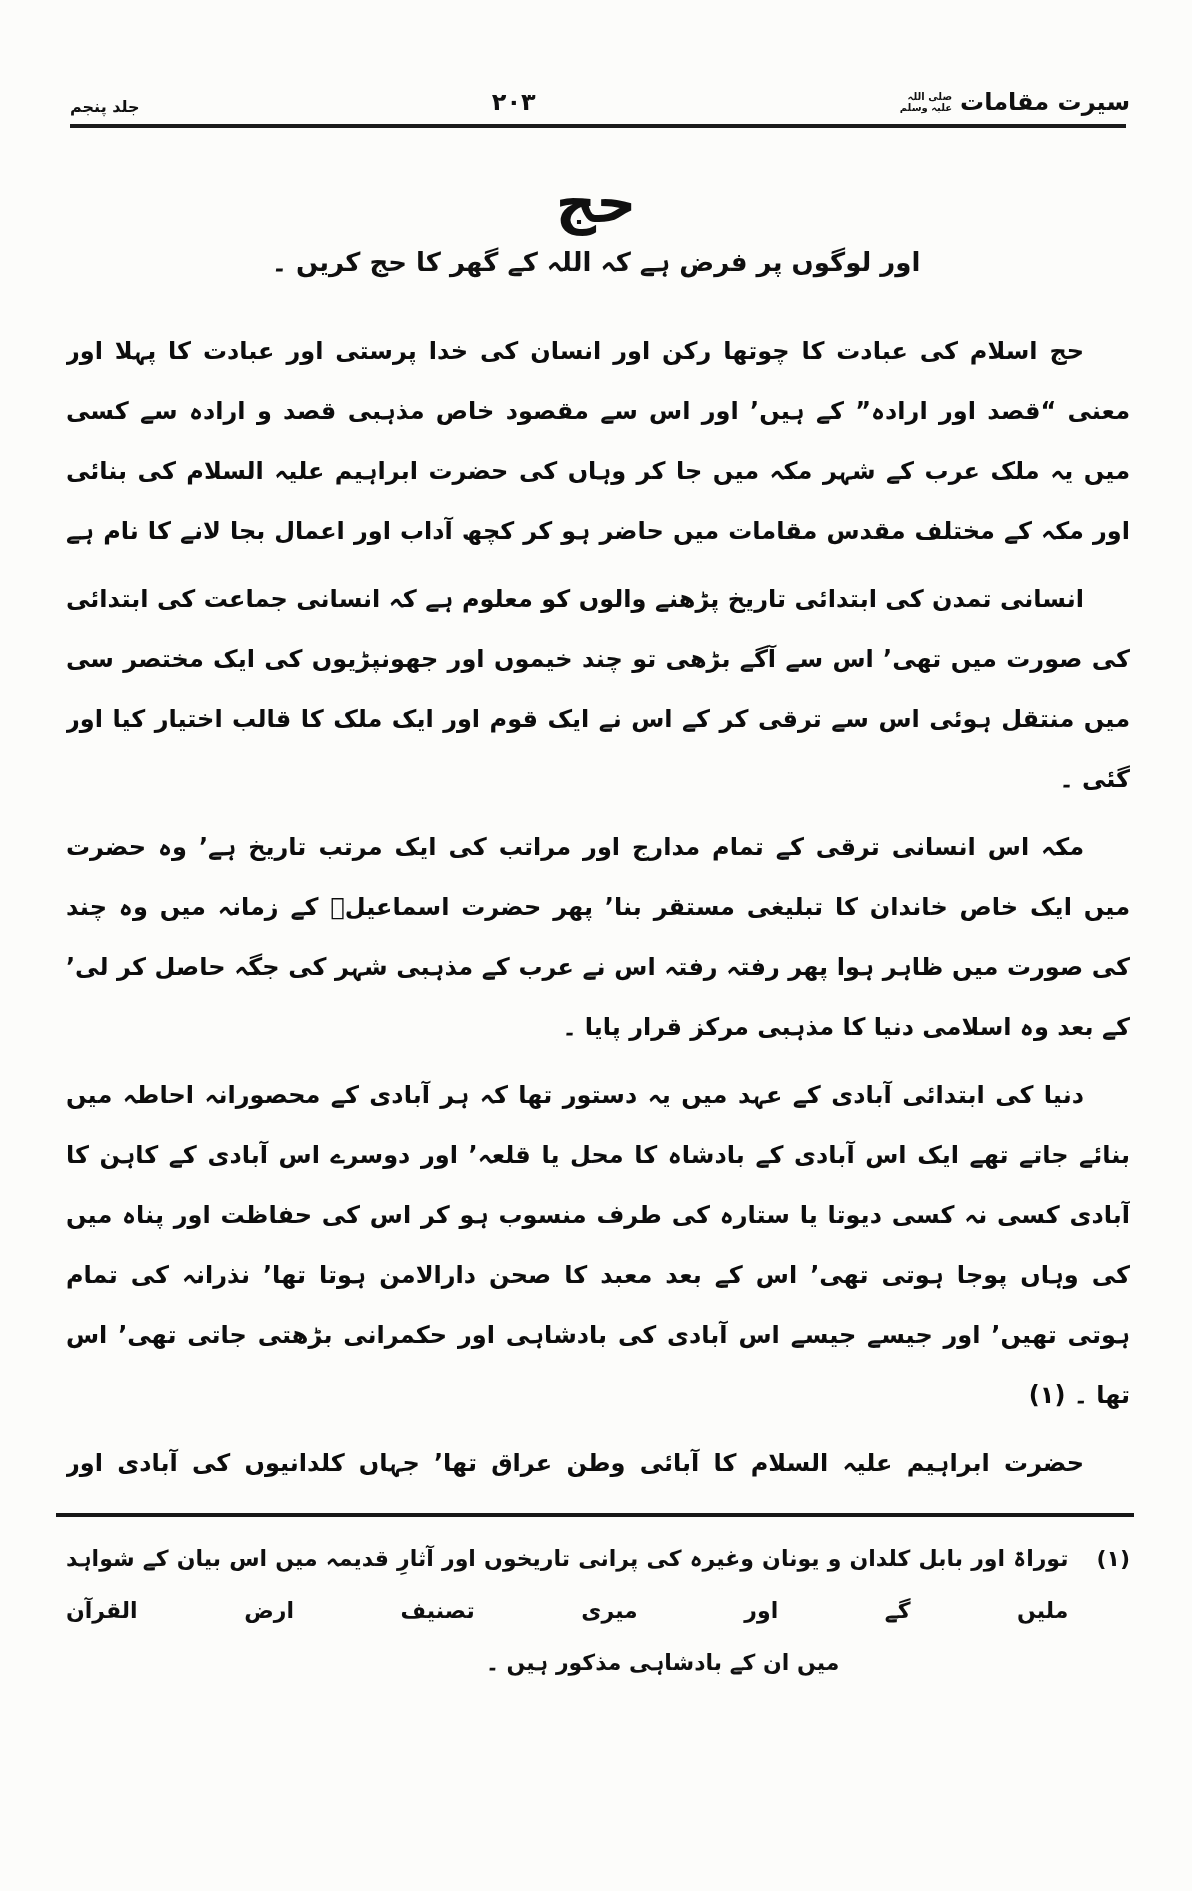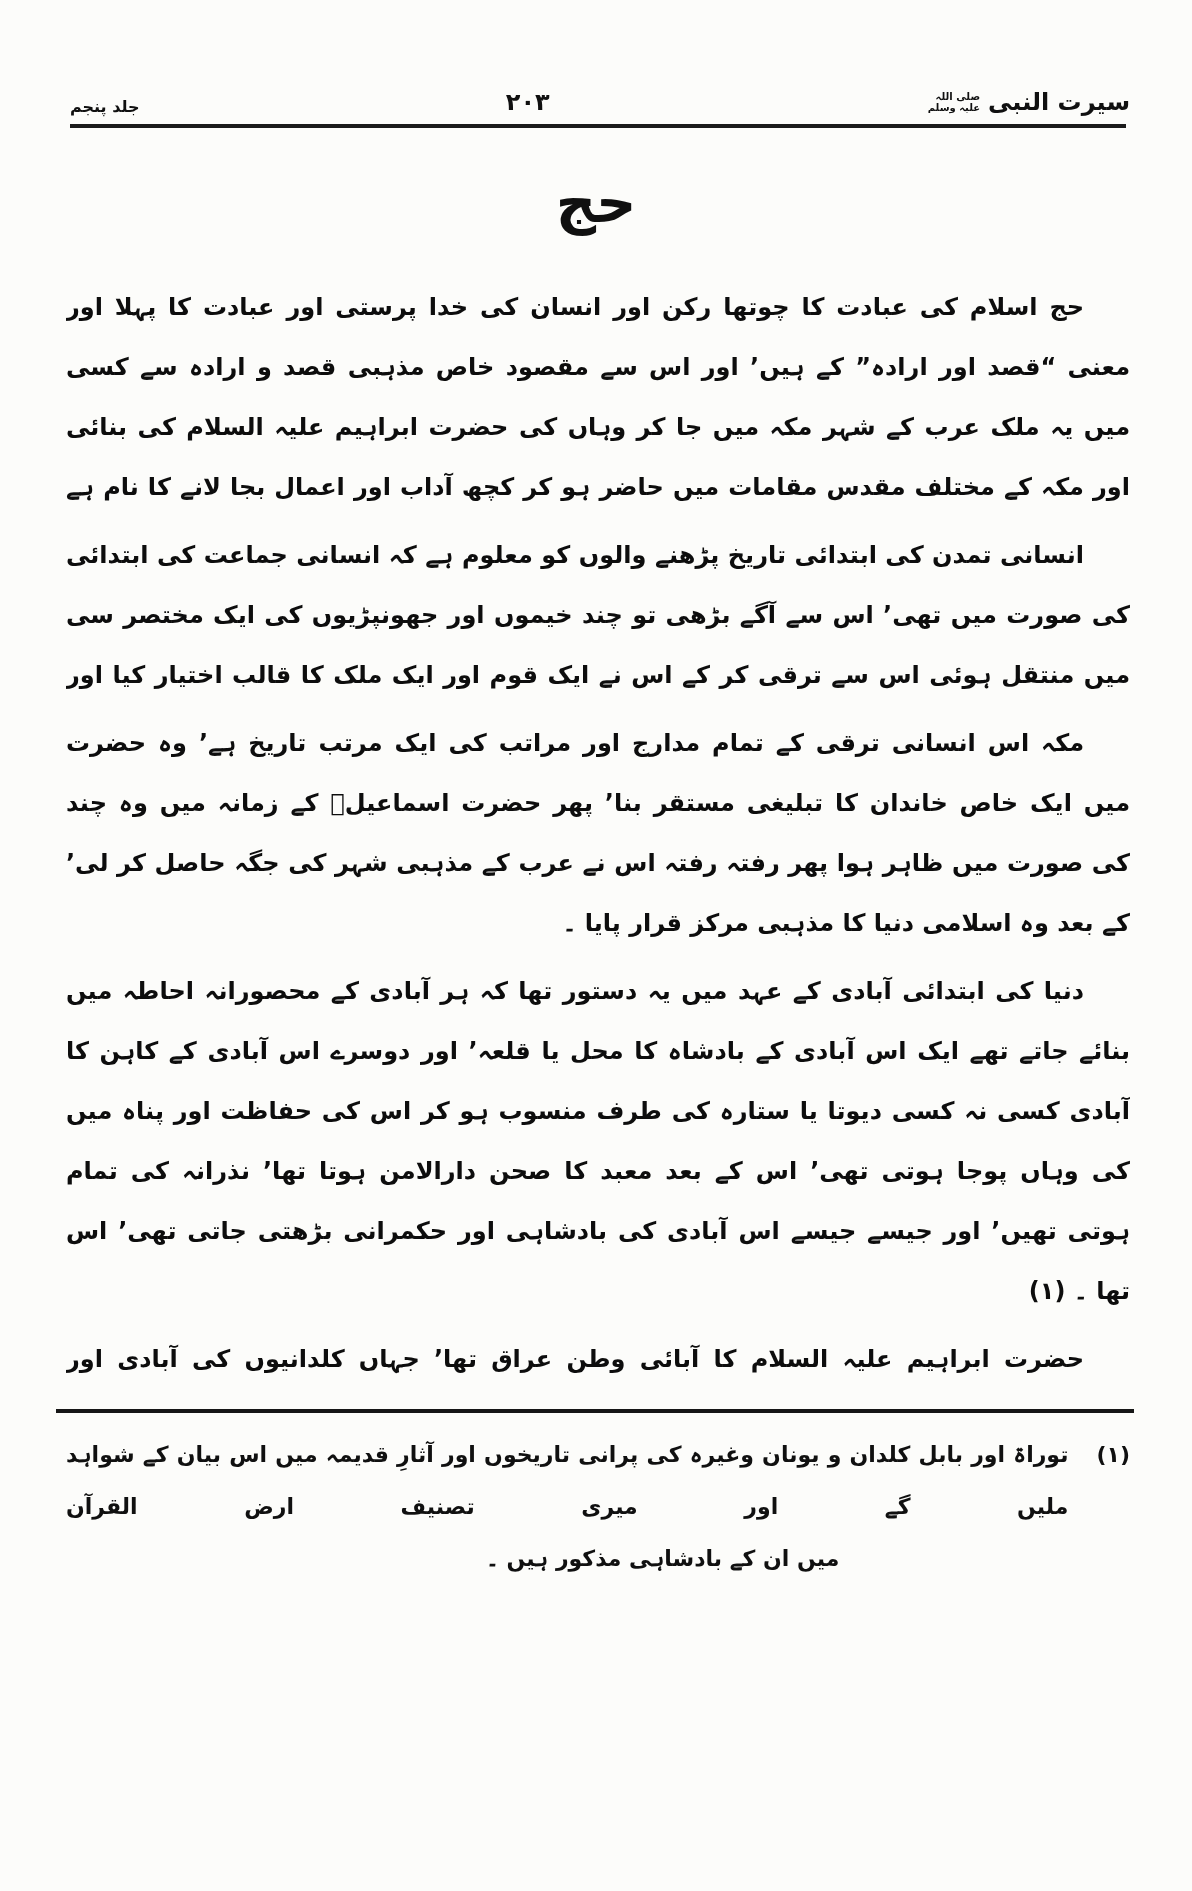--- a/index.html
+++ b/index.html
@@ -114,42 +114,44 @@
     padding-left: 420px;
   }
 </style>
 </head>
 <body>
 
 <div class="page">
 
   <div class="header">
     <div class="book-title-wrap">
-      <span>سیرت النبی</span>
+      <span>سیرت مقامات</span>
       <span class="salutation">صلی اللہ علیہ وسلم</span>
     </div>
     <div class="page-number">۲۰۳</div>
     <div class="volume">جلد پنجم</div>
   </div>
   <div class="header-rule"></div>
 
   <div class="chapter-title">حج</div>
 
+  <div class="verse-translation">اور لوگوں پر فرض ہے کہ اللہ کے گھر کا حج کریں ۔</div>
 
   <div class="body-text">
       <div class="para">
         <div class="line first">حج اسلام کی عبادت کا چوتھا رکن اور انسان کی خدا پرستی اور عبادت کا پہلا اور قدیم طریقہ ہے۔ اس کے لفظی</div>
         <div class="line">معنی “قصد اور ارادہ” کے ہیں’ اور اس سے مقصود خاص مذہبی قصد و ارادہ سے کسی مقدس مقام کا سفر ہے لیکن اسلام</div>
         <div class="line">میں یہ ملک عرب کے شہر مکہ میں جا کر وہاں کی حضرت ابراہیم علیہ السلام کی بنائی ہوئی مسجد خانہ کعبہ کے گرد چکر لگانے</div>
         <div class="line last">اور مکہ کے مختلف مقدس مقامات میں حاضر ہو کر کچھ آداب اور اعمال بجا لانے کا نام ہے ۔</div>
       </div>
       <div class="para">
         <div class="line first">انسانی تمدن کی ابتدائی تاریخ پڑھنے والوں کو معلوم ہے کہ انسانی جماعت کی ابتدائی شکل’ خاندان اور خانوادہ</div>
         <div class="line">کی صورت میں تھی’ اس سے آگے بڑھی تو چند خیموں اور جھونپڑیوں کی ایک مختصر سی آبادی بنی’ پھر وہ شہر کی صورت</div>
         <div class="line">میں منتقل ہوئی اس سے ترقی کر کے اس نے ایک قوم اور ایک ملک کا قالب اختیار کیا اور بالآخر وہ تمام دنیا پر چھا</div>
+        <div class="line last">گئی ۔</div>
       </div>
       <div class="para">
         <div class="line first">مکہ اس انسانی ترقی کے تمام مدارج اور مراتب کی ایک مرتب تاریخ ہے’ وہ حضرت ابراہیمؑ خلیل اللہ کے عہد</div>
         <div class="line">میں ایک خاص خاندان کا تبلیغی مستقر بنا’ پھر حضرت اسماعیلؑ کے زمانہ میں وہ چند خیموں اور جھونپڑیوں کی مختصر آبادی</div>
         <div class="line">کی صورت میں ظاہر ہوا پھر رفتہ رفتہ اس نے عرب کے مذہبی شہر کی جگہ حاصل کر لی’ اور محمد رسول اللہ صلی اللہ علیہ وسلم کی بعثت</div>
         <div class="line last">کے بعد وہ اسلامی دنیا کا مذہبی مرکز قرار پایا ۔</div>
       </div>
       <div class="para">
         <div class="line first">دنیا کی ابتدائی آبادی کے عہد میں یہ دستور تھا کہ ہر آبادی کے محصورانہ احاطہ میں دو خاص باعظمت مکان</div>
         <div class="line">بنائے جاتے تھے ایک اس آبادی کے بادشاہ کا محل یا قلعہ’ اور دوسرے اس آبادی کے کاہن کا معبد ہوتا تھا عموماً ہر</div>

